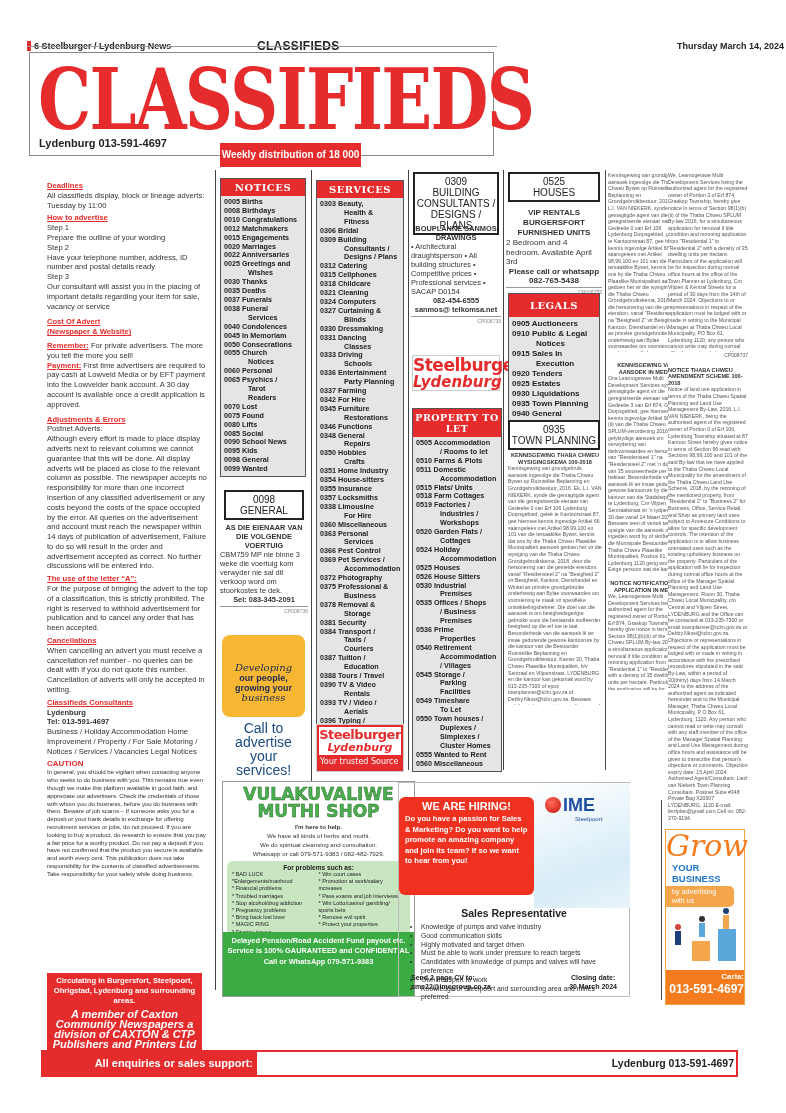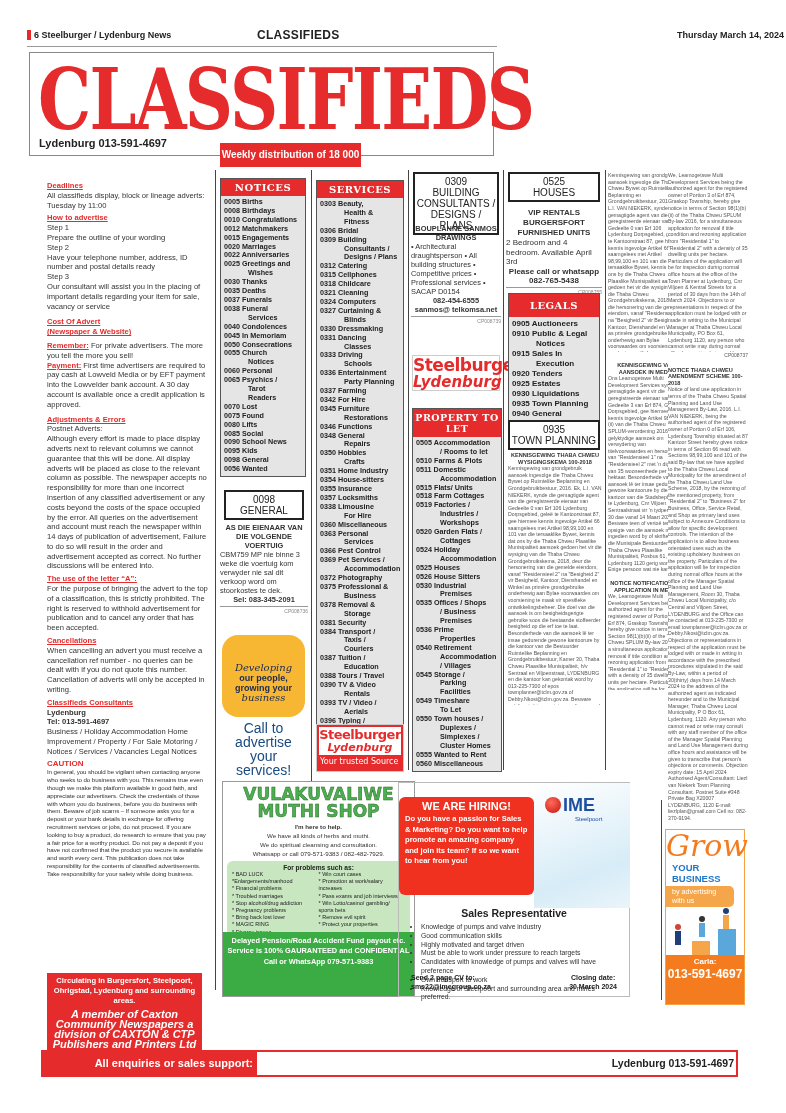--- a/index.html
+++ b/index.html
@@ -1,20 +1,20 @@
 <!DOCTYPE html>
 <html><head>
 <meta charset="utf-8">
 <style>
   * { box-sizing: border-box; margin: 0; padding: 0; }
   body { width: 786px; height: 1113px; background: #fff; font-family: "Liberation Sans", sans-serif; color: #222; position: relative; overflow: hidden; }
   .red { color: #e52b2b; }
 
   
-  .topbar { position: absolute; left: 27px; top: 30px; width: 470px; height: 14px; }
+  .topbar { position: absolute; left: 27px; top: 41px; width: 470px; height: 14px; }
   .topbar-left { position: absolute; left: 0; top: 0; border-left: 4px solid #e52b2b; padding-left: 3px; font-size: 9px; font-weight: bold; font-family: "Liberation Sans Narrow", "Liberation Sans", sans-serif; }
   .topbar-center { position: absolute; left: 230px; top: -2px; font-size: 12px; font-weight: bold; letter-spacing: 0.3px; }
   .topbar-right { position: absolute; right: -294px; top: 0; border-right: 4px solid #e52b2b; padding-right: 3px; font-size: 9px; font-weight: bold; }
   .ruler { position: absolute; left: 27px; top: 46px; width: 470px; height: 6px; border-top: 1px solid #999; }
 
   
   .masthead { position: absolute; left: 29px; top: 52px; width: 465px; height: 104px; border: 1px solid #888; }
   .mast-title { position: absolute; left: 8px; top: 2px; width: 450px; text-align: center; font-family: "DejaVu Serif", serif; font-weight: bold; font-size: 76px; line-height: 82px; color: #e52b2b; letter-spacing: -2px; transform: scaleX(0.88) scaleY(1.1); transform-origin: left top; white-space: nowrap; }
   .mast-phone { position: absolute; left: 9px; top: 84px; font-size: 11px; font-weight: bold; }
   .mast-banner { position: absolute; left: 190px; top: 90px; width: 141px; height: 24px; background: #e52b2b; color: #fff; font-size: 10px; font-weight: bold; text-align: center; line-height: 24px; }
@@ -46,21 +46,21 @@
   .legal { position: absolute; font-size: 5.2px; line-height: 6.6px; color: #555; }
   .legal b { color: #333; font-size: 5.6px; }
 
   
   .sb-logo { position: absolute; border: 1px solid #ccc; text-align: center; font-family: "DejaVu Sans", sans-serif; font-weight: bold; }
   .sb-logo .s1 { color: #e52b2b; font-size: 17px; line-height: 18px; letter-spacing: -0.5px; }
   .sb-logo .s2 { color: #e52b2b; font-size: 15px; font-style: italic; line-height: 16px; }
 
   
   .dev-ad { position: absolute; left: 222px; top: 635px; width: 83px; height: 148px; }
-  .dev-top { background: #f7b733; height: 82px; border-radius: 16px; text-align: center; padding-top: 28px; font-size: 9px; font-weight: bold; line-height: 10px; color: #1a2a55; }
+  .dev-top { background: #f7b733; height: 82px; border-radius: 8px; text-align: center; padding-top: 28px; font-size: 9px; font-weight: bold; line-height: 10px; color: #1a2a55; }
   .dev-top i { font-family: "DejaVu Serif", serif; font-weight: normal; font-size: 10px; }
   .dev-bot { text-align: center; color: #1a4a80; font-size: 14px; line-height: 14px; padding-top: 4px; }
 
   .muthi { position: absolute; left: 222px; top: 781px; width: 193px; height: 216px; border: 1px solid #999; background: #fff; }
   .muthi-title { text-align: center; color: #4caf50; font-family: "DejaVu Sans", sans-serif; font-weight: bold; font-size: 17px; line-height: 17px; margin-top: 4px; -webkit-text-stroke: 0.5px #2b6a2b; }
   .muthi p { text-align: center; font-size: 6.2px; line-height: 9px; color: #333; font-family: "Liberation Sans Narrow", "Liberation Sans", sans-serif; }
   .muthi-box { margin: 3px 4px; background: #c8e6c0; border-radius: 6px; padding: 3px 5px; height: 112px; }
   .muthi-box h5 { text-align: center; font-size: 6.6px; font-family: "Liberation Sans Narrow", "Liberation Sans", sans-serif; }
   .muthi-cols { display: flex; font-size: 5.5px; line-height: 7.2px; font-family: "Liberation Sans Narrow", "Liberation Sans", sans-serif; }
   .muthi-cols div { flex: 1; }
@@ -76,21 +76,21 @@
   .hire-title { position: absolute; left: 0; top: 124px; width: 100%; text-align: center; font-weight: bold; font-size: 10.5px; color: #222; }
   .hire ul { position: absolute; left: 14px; top: 140px; width: 210px; font-size: 6.8px; line-height: 8.8px; color: #333; padding-left: 8px; }
   .hire-cv { position: absolute; left: 12px; top: 190px; font-size: 7px; font-weight: bold; line-height: 9px; }
   .hire-close { position: absolute; right: 12px; top: 190px; font-size: 7px; font-weight: bold; line-height: 9px; text-align: center; }
 
   .grow { position: absolute; left: 665px; top: 829px; width: 80px; height: 176px; border: 1px solid #f4a340; background: #fff; }
   .grow-title { color: #f47c1e; font-family: "DejaVu Serif", serif; font-style: italic; font-size: 30px; line-height: 32px; text-align: left; }
   .grow-sub { color: #1f75c9; font-weight: bold; font-size: 9.5px; line-height: 11px; padding-left: 6px; }
   .grow-tag { background: #f5a54a; color: #fff; font-size: 7.2px; line-height: 8.5px; padding: 2px 6px; margin: 2px 10px 0 0; border-radius: 0 5px 5px 0; }
   .grow-art { height: 54px; position: relative; }
-  .grow-phone { position: absolute; left: 0; bottom: 0; width: 100%; height: 49px; background: #f47c1e; color: #fff; text-align: center; font-family: "Liberation Sans Narrow", "Liberation Sans", sans-serif; font-weight: bold; font-size: 8px; line-height: 10px; padding-top: 2px; }
+  .grow-phone { position: absolute; left: 0; bottom: 0; width: 100%; height: 34px; background: #f47c1e; color: #fff; text-align: right; font-family: "Liberation Sans Narrow", "Liberation Sans", sans-serif; font-weight: bold; font-size: 8px; line-height: 10px; padding-top: 2px; }
   .grow-phone span { display: block; font-size: 12px; line-height: 15px; }
 
   
   .footer { position: absolute; left: 41px; top: 1050px; width: 697px; height: 27px; background: #e52b2b; }
   .footer-label { position: absolute; left: 0; top: 0; width: 216px; height: 100%; line-height: 27px; text-align: right; color: #fff; font-size: 11px; font-weight: bold; padding-right: 4px; }
   .footer-box { position: absolute; left: 216px; top: 2px; right: 2px; bottom: 2px; background: #fff; text-align: right; font-size: 10.5px; font-weight: bold; line-height: 23px; padding-right: 2px; }
 </style>
 </head>
 <body>
 
@@ -167,21 +167,21 @@
       <li>0055 Church<span class="cont">Notices</span></li>
       <li>0060 Personal</li>
       <li>0065 Psychics /<span class="cont">Tarot</span><span class="cont">Readers</span></li>
       <li>0070 Lost</li>
       <li>0075 Found</li>
       <li>0080 Lifts</li>
       <li>0085 Social</li>
       <li>0090 School News</li>
       <li>0095 Kids</li>
       <li>0098 General</li>
-      <li>0056 Wanted</li>
+      <li>0099 Wanted</li>
     </ul>
 </div>
 
 <div class="catbox" style="left:224px; top:490px; width:80px;"><span id="gen-cat">0098<br>GENERAL</span></div>
 <div class="classified" style="left:220px; top:523px; width:88px;">
   <b>AS DIE EIENAAR VAN DIE VOLGENDE VOERTUIG</b>
   <div style="text-align:left">CBM759 MP nie binne 3 weke die voertuig kom verwyder nie sal dit verkoop word om stoorkostes te dek.</div>
   <b>Sel: 083-345-2091</b>
   <div class="cp">CP008736</div>
 </div>

